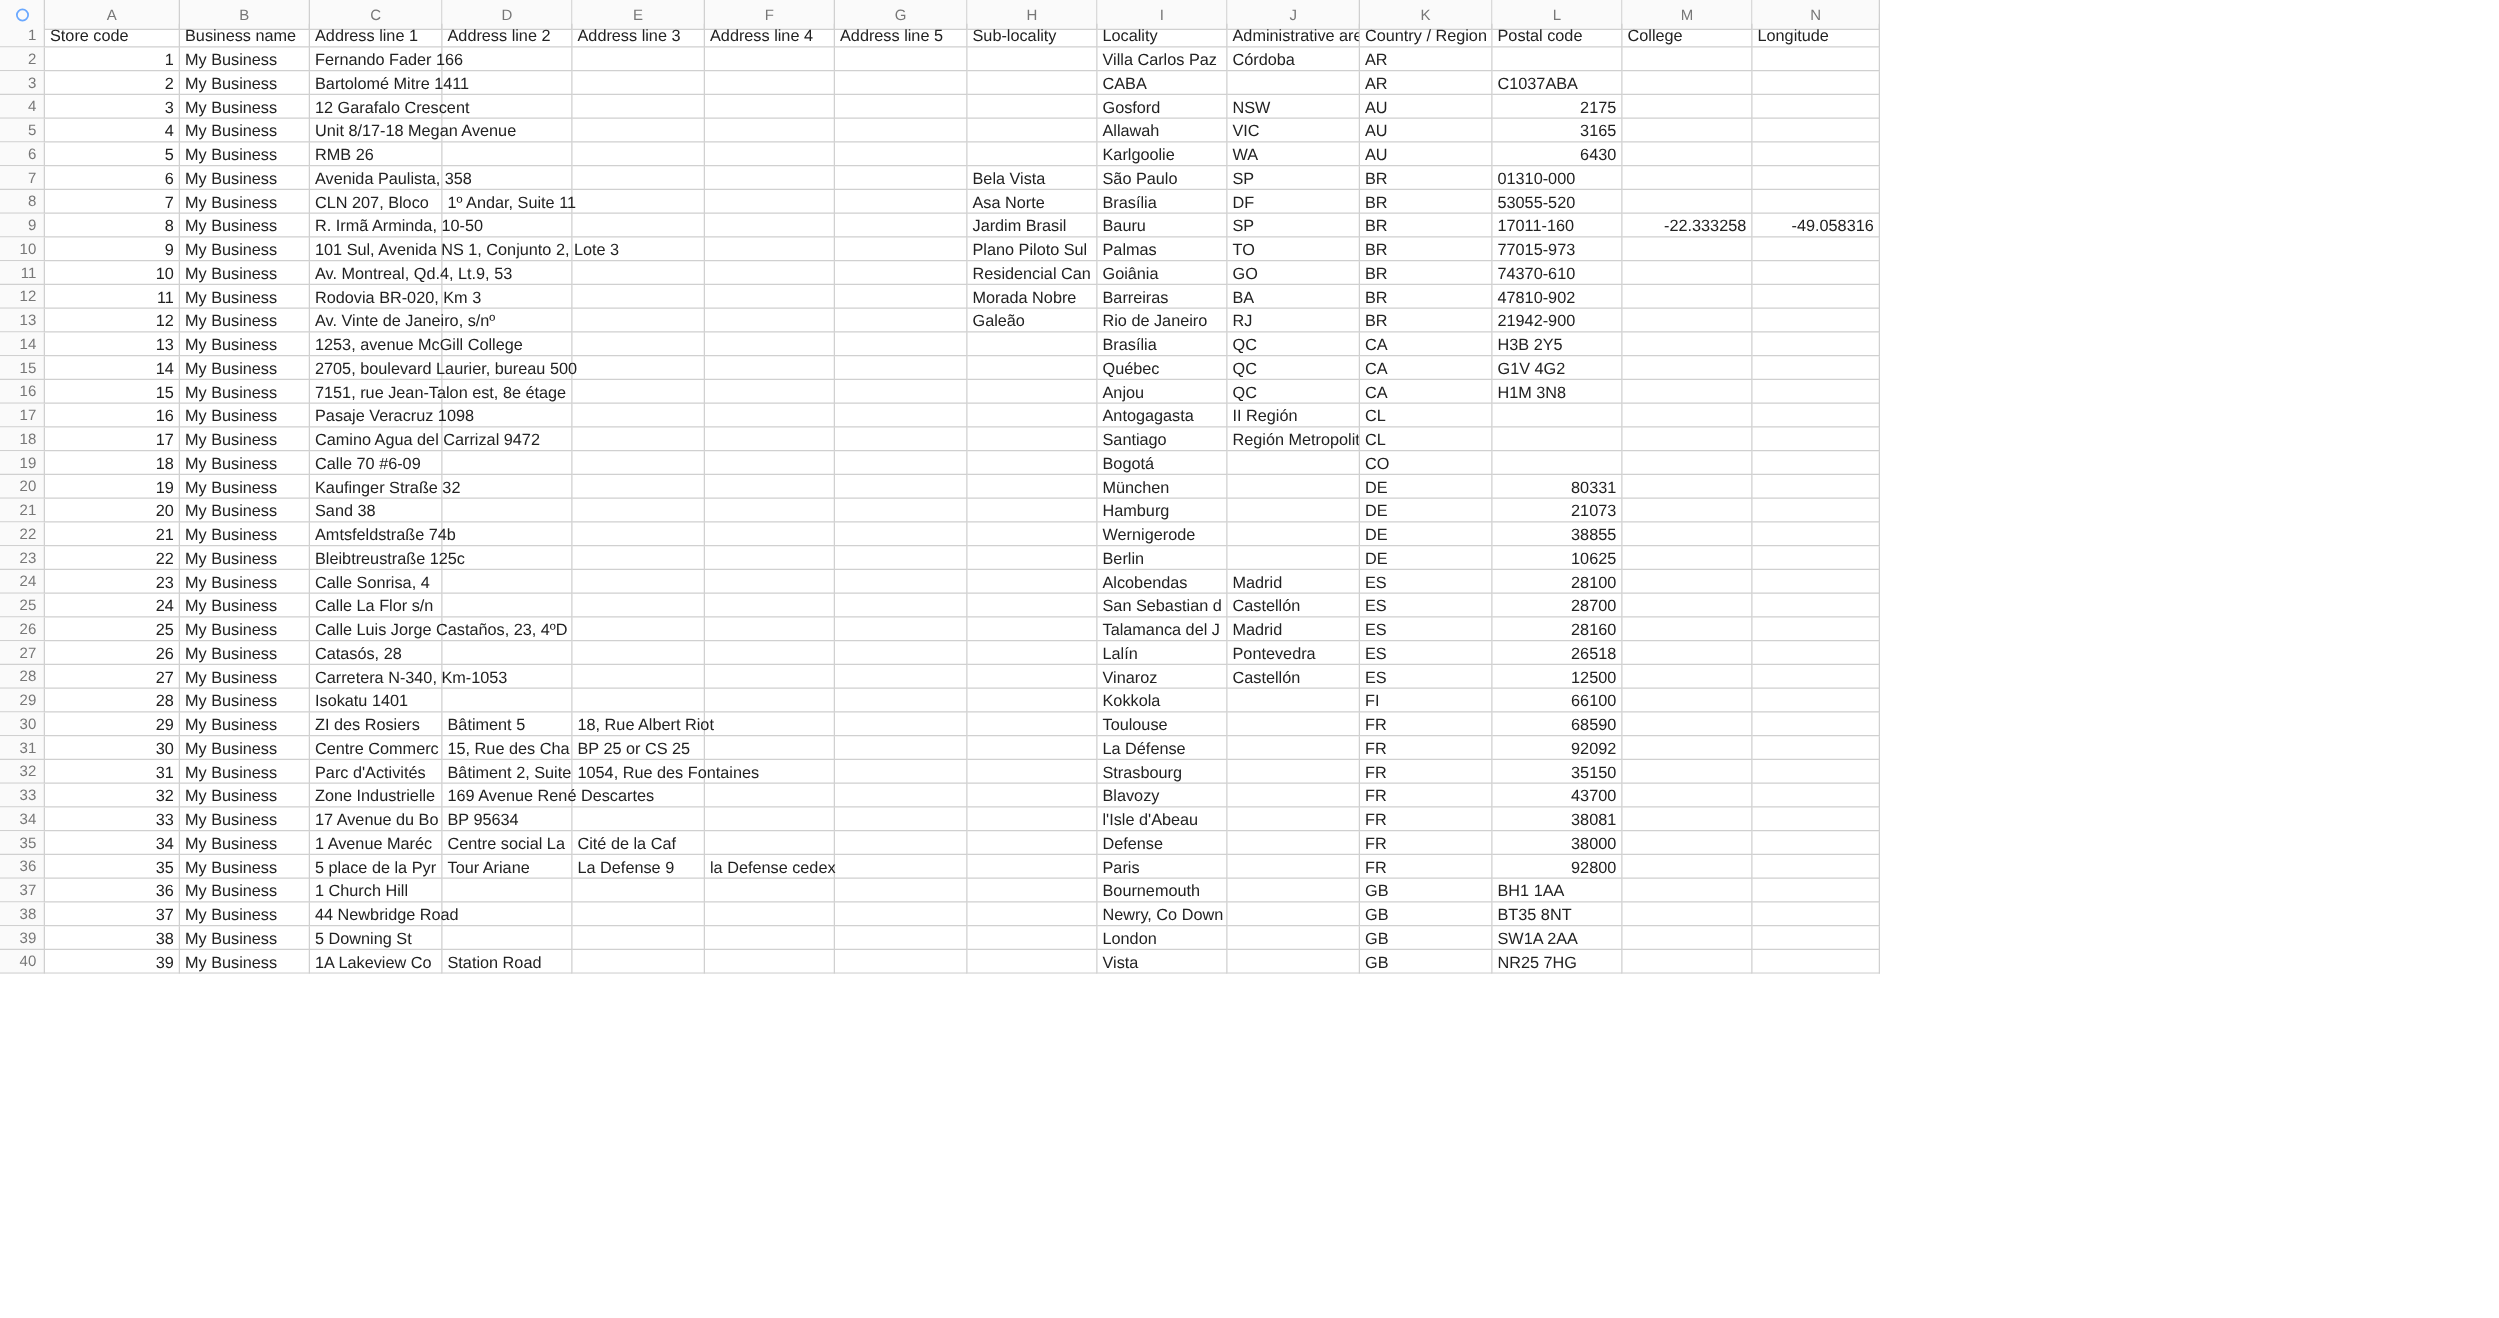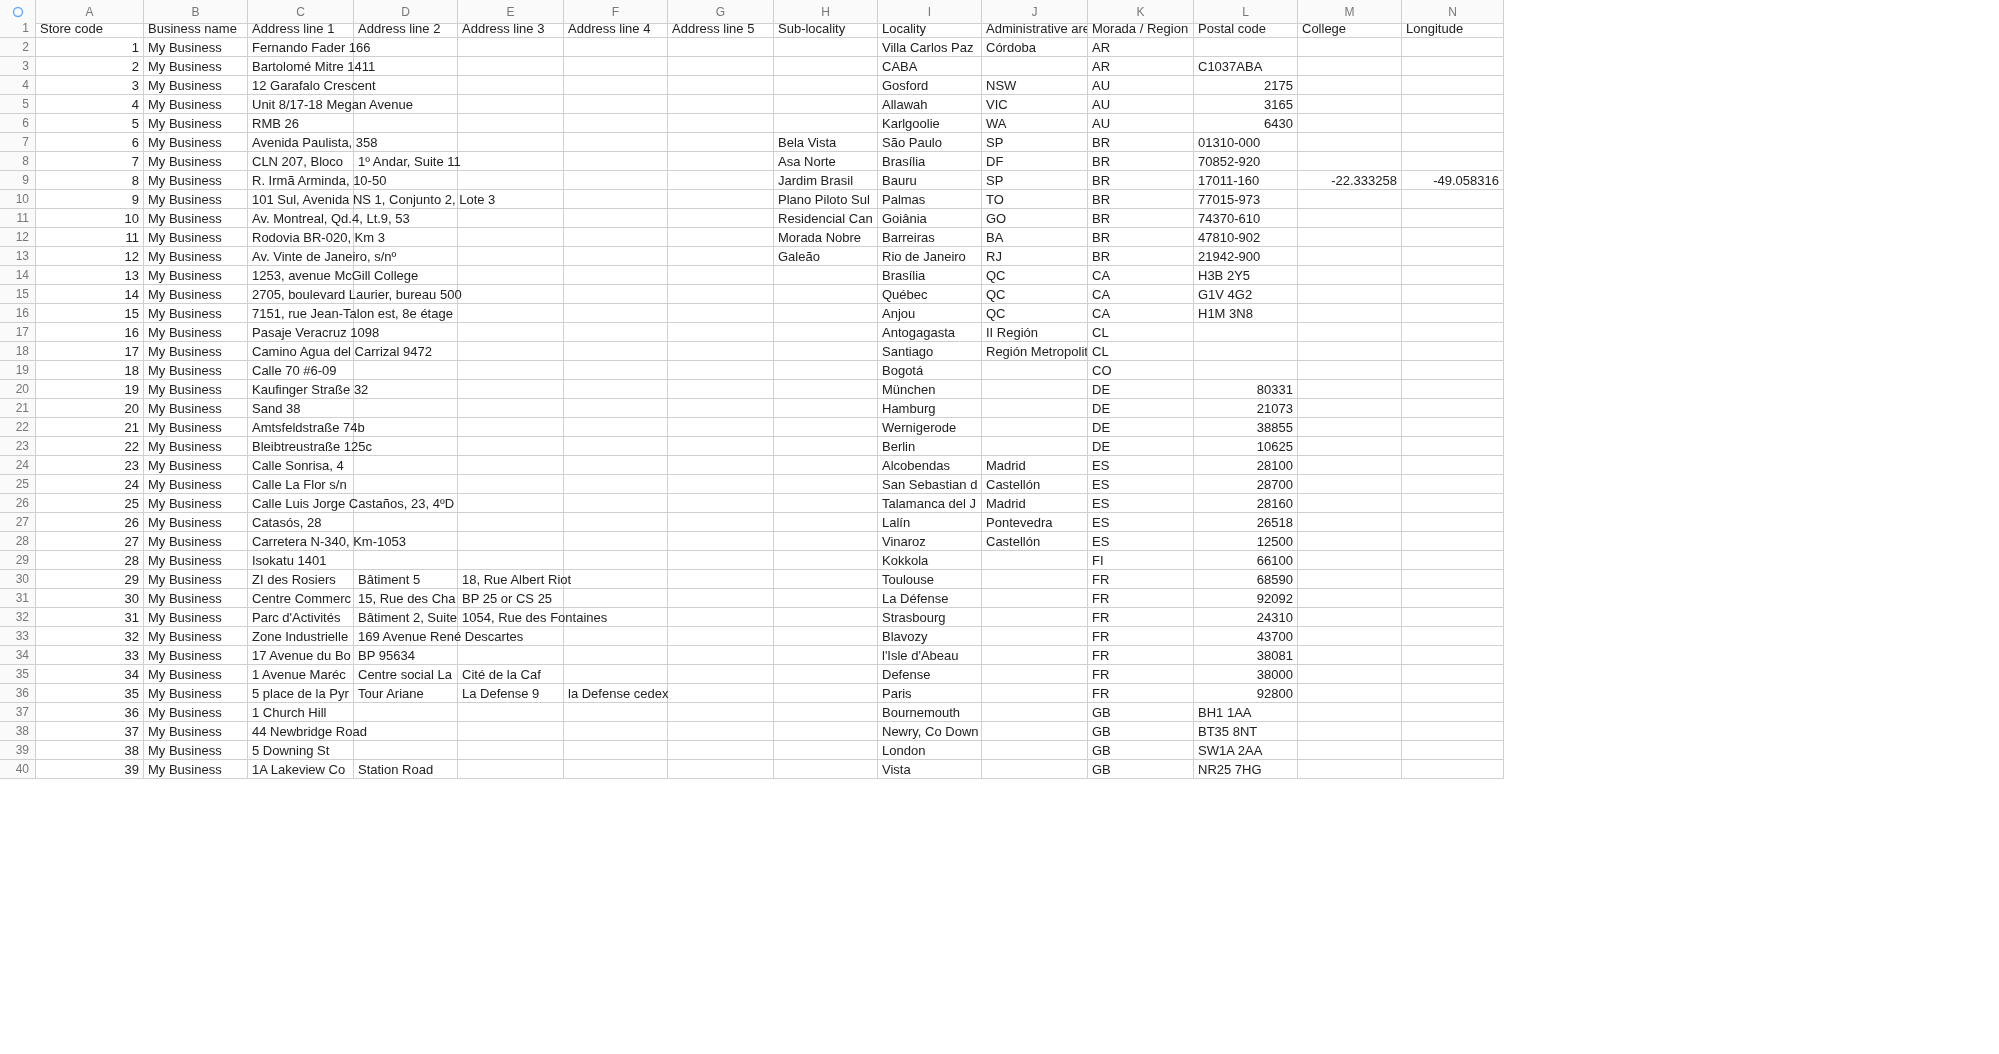--- a/index.html
+++ b/index.html
@@ -68,21 +68,21 @@
     <div class="cell">Store code</div>
     <div class="cell">Business name</div>
     <div class="cell">Address line 1</div>
     <div class="cell">Address line 2</div>
     <div class="cell">Address line 3</div>
     <div class="cell">Address line 4</div>
     <div class="cell">Address line 5</div>
     <div class="cell">Sub-locality</div>
     <div class="cell">Locality</div>
     <div class="cell">Administrative area</div>
-    <div class="cell">Morada / Region</div>
+    <div class="cell">Country / Region</div>
     <div class="cell">Postal code</div>
     <div class="cell">College</div>
     <div class="cell spill">Longitude</div>
     <div class="rowhead">2</div>
     <div class="cell num">1</div>
     <div class="cell">My Business</div>
     <div class="cell spill">Fernando Fader 166</div>
     <div class="cell"></div>
     <div class="cell"></div>
     <div class="cell"></div>
@@ -174,21 +174,21 @@
     <div class="cell">My Business</div>
     <div class="cell">CLN 207, Bloco</div>
     <div class="cell spill">1º Andar, Suite 11</div>
     <div class="cell"></div>
     <div class="cell"></div>
     <div class="cell"></div>
     <div class="cell">Asa Norte</div>
     <div class="cell">Brasília</div>
     <div class="cell">DF</div>
     <div class="cell">BR</div>
-    <div class="cell spill">70852-920</div>
+    <div class="cell spill">53055-520</div>
     <div class="cell"></div>
     <div class="cell"></div>
     <div class="rowhead">9</div>
     <div class="cell num">8</div>
     <div class="cell">My Business</div>
     <div class="cell spill">R. Irmã Arminda, 10-50</div>
     <div class="cell"></div>
     <div class="cell"></div>
     <div class="cell"></div>
     <div class="cell"></div>
@@ -534,21 +534,21 @@
     <div class="cell">My Business</div>
     <div class="cell">Parc d'Activités</div>
     <div class="cell">Bâtiment 2, Suite</div>
     <div class="cell spill">1054, Rue des Fontaines</div>
     <div class="cell"></div>
     <div class="cell"></div>
     <div class="cell"></div>
     <div class="cell spill">Strasbourg</div>
     <div class="cell"></div>
     <div class="cell">FR</div>
-    <div class="cell num">24310</div>
+    <div class="cell num">35150</div>
     <div class="cell"></div>
     <div class="cell"></div>
     <div class="rowhead">33</div>
     <div class="cell num">32</div>
     <div class="cell">My Business</div>
     <div class="cell">Zone Industrielle</div>
     <div class="cell spill">169 Avenue René Descartes</div>
     <div class="cell"></div>
     <div class="cell"></div>
     <div class="cell"></div>

